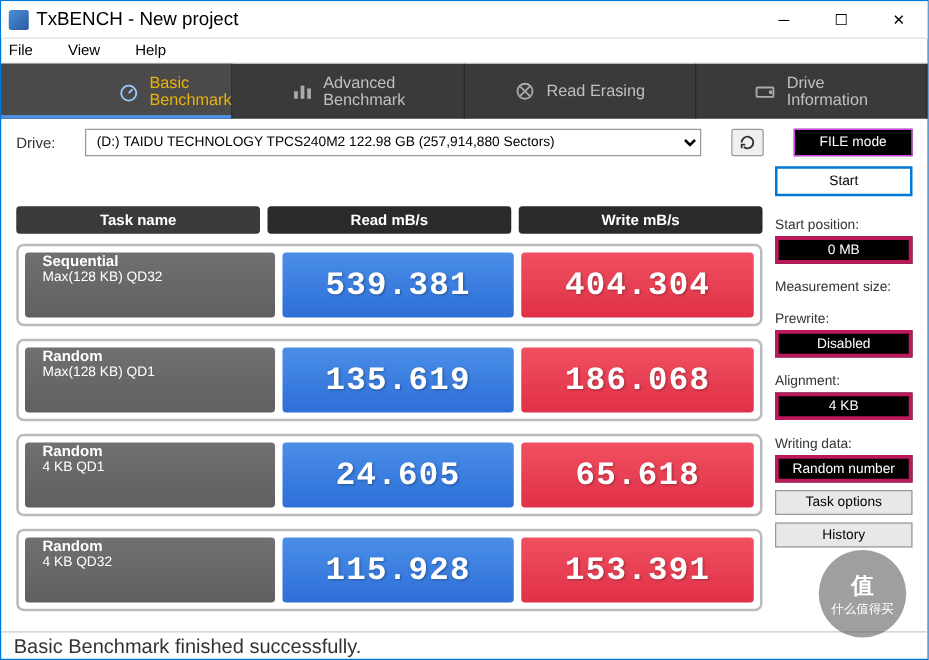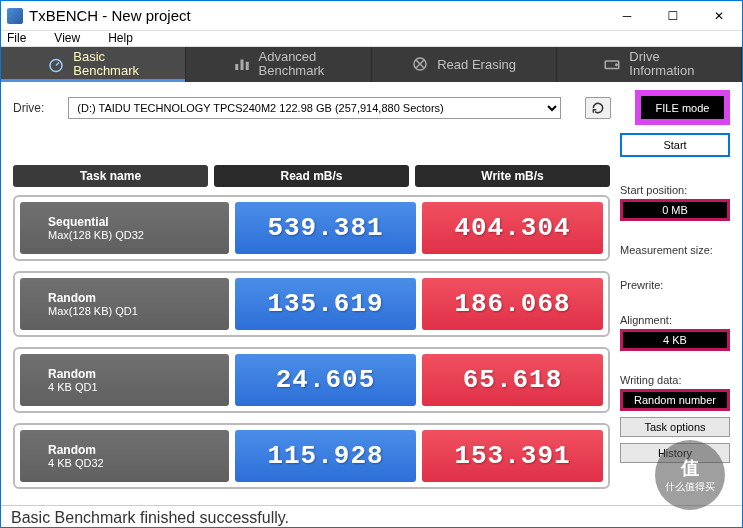--- a/index.html
+++ b/index.html
@@ -7,41 +7,41 @@
 .window { background: #fff; width: 743px; height: 528px; border: 1px solid #0078d7; display: flex; flex-direction: column; }
 .titlebar { height: 30px; display: flex; align-items: center; background: #fff; border-bottom: 1px solid #e0e0e0; }
 .titlebar-icon { width: 16px; height: 16px; margin: 0 6px; background: linear-gradient(135deg, #4a90d9, #2c5aa0); border-radius: 2px; }
 .titlebar-text { flex: 1; font-size: 15px; color: #000; }
 .win-controls { display: flex; }
 .win-btn { width: 46px; height: 30px; display: flex; align-items: center; justify-content: center; font-size: 12px; }
 .menubar { height: 22px; display: flex; align-items: center; padding: 0 6px; font-size: 12px; gap: 28px; border-bottom: 1px solid #e0e0e0; }
 .menubar span { cursor: default; }
 .toolbar { background: #3a3a3a; display: flex; height: 50px; }
 .toolbar-tab { flex: 1; display: flex; align-items: center; justify-content: center; color: #c0c0c0; font-size: 13px; gap: 8px; border-right: 1px solid #2a2a2a; position: relative; }
-.toolbar-tab.active { background: #4a4a4a; color: #fef9c3; }
+.toolbar-tab.active { background: #4a4a4a; color: #eab308; justify-content: flex-end; }
 .toolbar-tab.active::after { content: ""; position: absolute; bottom: 0; left: 0; right: 0; height: 3px; background: #5090e0; }
 .tab-icon { width: 18px; height: 18px; }
 .drive-row { display: flex; align-items: center; padding: 8px 12px; gap: 24px; font-size: 12px; }
 .drive-label { color: #333; }
 .drive-select { flex: 1; height: 22px; border: 1px solid #999; font-size: 11px; padding: 0 4px; background: #fff; }
 .refresh-btn { width: 26px; height: 22px; border: 1px solid #999; background: #f0f0f0; display: flex; align-items: center; justify-content: center; border-radius: 2px; }
-.filemode-btn { width: 95px; height: 35px; background: #000; color: #fff; font-size: 11px; display: flex; align-items: center; justify-content: center; border: 6px solid #d946ef; }
+.filemode-btn { width: 95px; height: 22px; background: #000; color: #fff; font-size: 11px; display: flex; align-items: center; justify-content: center; border: 1px solid #d946ef; }
 .main-area { flex: 1; display: flex; padding: 0 12px 6px 12px; gap: 10px; }
 .results-col { flex: 1; display: flex; flex-direction: column; }
 .header-row { display: flex; gap: 6px; margin-bottom: 8px; margin-top: 32px; }
 .header-cell { flex: 1; background: #2a2a2a; color: #fff; font-size: 12px; font-weight: bold; text-align: center; padding: 4px 0; border-radius: 3px; }
 .header-cell.task { background: #3a3a3a; }
 .result-row { display: flex; gap: 6px; margin-bottom: 10px; border: 2px solid #bbb; border-radius: 6px; padding: 5px; }
-.task-cell { flex: 1; background: linear-gradient(180deg, #707070, #606060); color: #fff; display: flex; flex-direction: column; justify-content: center; padding-left: 28px; border-radius: 3px; font-size: 11px; min-height: 52px; }
+.task-cell { flex: 1; background: linear-gradient(180deg, #707070, #606060); color: #fff; display: flex; flex-direction: column; justify-content: flex-start; padding-left: 14px; border-radius: 3px; font-size: 11px; min-height: 52px; }
 .task-cell b { font-size: 12px; }
 .read-cell { flex: 1; background: linear-gradient(180deg, #4a8ee8, #2d6fd8); color: #fff; display: flex; align-items: center; justify-content: center; font-size: 26px; font-weight: bold; border-radius: 3px; font-family: "Courier New", monospace; letter-spacing: 1px; text-shadow: 1px 1px 2px rgba(0,0,0,0.3); }
 .write-cell { flex: 1; background: linear-gradient(180deg, #f05060, #e03048); color: #fff; display: flex; align-items: center; justify-content: center; font-size: 26px; font-weight: bold; border-radius: 3px; font-family: Liberation Mono, monospace; letter-spacing: 1px; text-shadow: 1px 1px 2px rgba(0,0,0,0.3); }
 .side-col { width: 110px; display: flex; flex-direction: column; gap: 3px; font-size: 11px; }
 .start-btn { height: 24px; background: #fff; border: 2px solid #0078d7; color: #000; display: flex; align-items: center; justify-content: center; margin-bottom: 4px; }
-.side-label { color: #333; font-size: 11px; margin-top: 20px; }
+.side-label { color: #333; font-size: 11px; margin-top: 10px; }
 .side-val { background: #000; color: #fff; text-align: center; padding: 2px 0; border: 3px solid #be185d; margin-bottom: 0; }
 .side-btn { background: #e8e8e8; border: 1px solid #999; text-align: center; padding: 3px 0; margin-top: 3px; }
 .statusbar { height: 22px; border-top: 1px solid #ccc; font-size: 16px; padding: 3px 10px; color: #333; }
 .watermark { position: absolute; right: 18px; bottom: 18px; width: 70px; height: 70px; border-radius: 50%; background: rgba(80,80,80,0.55); color: #fff; display: flex; flex-direction: column; align-items: center; justify-content: center; font-size: 10px; }
 .watermark .big { font-size: 18px; font-weight: bold; }
 </style>
 </head>
 <body>
 
 <div class="window">
@@ -150,20 +150,21 @@
         <div class="write-cell">153.391</div>
       </div>
     </div>
 
     <div class="side-col">
       <div class="start-btn">Start</div>
       <div class="side-label">Start position:</div>
       <div class="side-val">0 MB</div>
       <div class="side-label">Measurement size:</div>
       <div class="side-label">Prewrite:</div>
+      <div class="side-val">Disabled</div>
       <div class="side-label">Alignment:</div>
       <div class="side-val">4 KB</div>
       <div class="side-label">Writing data:</div>
       <div class="side-val">Random number</div>
       <div class="side-btn">Task options</div>
       <div class="side-btn">History</div>
     </div>
   </div>
 
   <div class="statusbar">Basic Benchmark finished successfully.</div>

